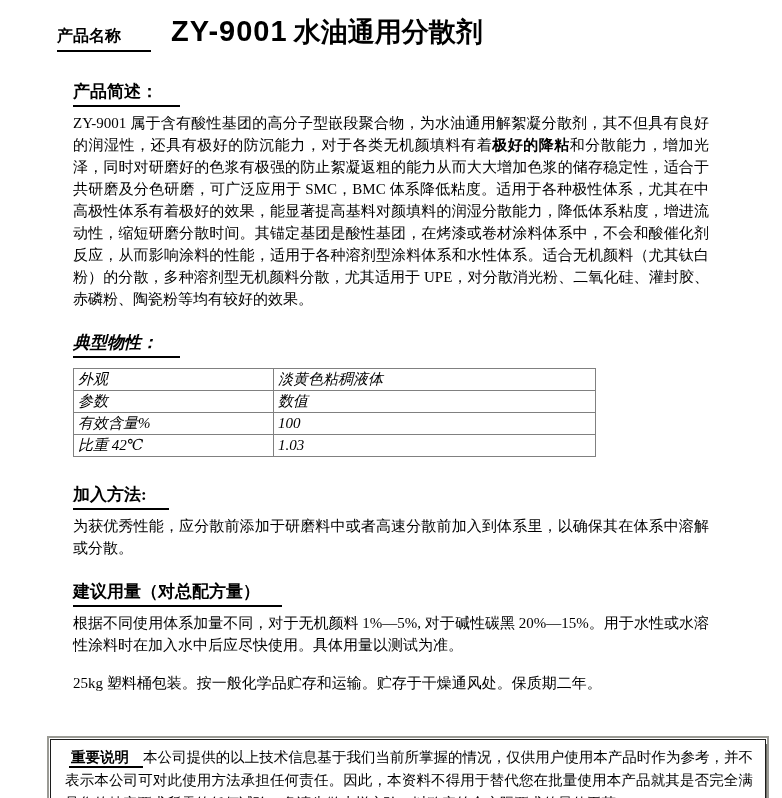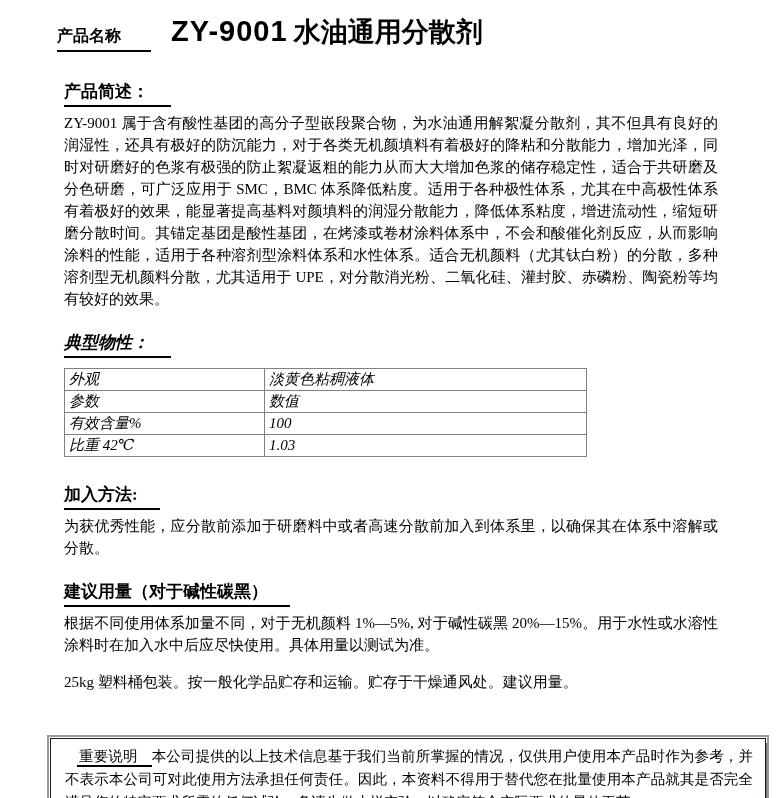--- a/index.html
+++ b/index.html
@@ -27,21 +27,21 @@
   .title-code {
     font-family: "Liberation Sans", "DejaVu Sans", sans-serif;
     font-size: 29px; font-weight: 900; letter-spacing: 1px;
     margin-left: 20px;
   }
   .title-name {
     font-size: 27px; font-weight: bold;
     margin-left: 6px;
   }
   
-  .section { margin: 7px; }
+  .section { margin: 16px; }
   .heading {
     display: inline-block;
     font-size: 17px; font-weight: bold;
     border-bottom: 2px solid #000;
     padding: 0 22px 2px 0;
   }
   .para {
     font-size: 15px;
     line-height: 22px;
     text-align: justify;
@@ -73,26 +73,26 @@
     border: 1px solid #1c1c1c;
     outline: 2px solid #9a9a94;
     outline-offset: 1px;
     box-shadow: 4px 4px 0 -1px #6f6f68;
     padding: 6px 12px 8px 14px;
     font-size: 14.5px;
     line-height: 23px;
     text-align: justify;
   }
   .notice-label {
-    font-weight: normal;
+    font-weight: bold;
     border-bottom: 2px solid #000;
     padding: 0 14px 1px 2px;
-    margin-left: 12px;
+    margin-left: 4px;
   }
-  .bold { font-weight: normal; }
+  .bold { font-weight: bold; }
 </style>
 </head>
 <body>
 
 <div class="page">
 
   <div class="title-row">
     <span class="title-label">产品名称</span><span class="title-code">ZY-9001</span><span class="title-name">水油通用分散剂</span>
   </div>
 
@@ -124,25 +124,25 @@
       </tbody>
     </table>
   </div>
 
   <div class="section sec-addition">
     <div><span class="heading">加入方法:</span></div>
     <p class="para">为获优秀性能，应分散前添加于研磨料中或者高速分散前加入到体系里，以确保其在体系中溶解或分散。</p>
   </div>
 
   <div class="section sec-dosage">
-    <div><span class="heading">建议用量（对于碱性碳黑）</span></div>
+    <div><span class="heading">建议用量（对总配方量）</span></div>
     <p class="para">根据不同使用体系加量不同，对于无机颜料 1%—5%, 对于碱性碳黑 20%—15%。用于水性或水溶性涂料时在加入水中后应尽快使用。具体用量以测试为准。</p>
   </div>
 
   <div class="section sec-packaging">
-    <p class="para">25kg 塑料桶包装。按一般化学品贮存和运输。贮存于干燥通风处。建议用量。</p>
+    <p class="para">25kg 塑料桶包装。按一般化学品贮存和运输。贮存于干燥通风处。保质期二年。</p>
   </div>
 
   <div class="notice-box">
     <span class="notice-label">重要说明</span><span>本公司提供的以上技术信息基于我们当前所掌握的情况，仅供用户使用本产品时作为参考，并不表示本公司可对此使用方法承担任何责任。因此，本资料不得用于替代您在批量使用本产品就其是否完全满足您的特定要求所需的任何试验，务请先做小样实验，以确定符合实际要求的最佳工艺。</span>
   </div>
 
 </div>
 
 </body></html>

